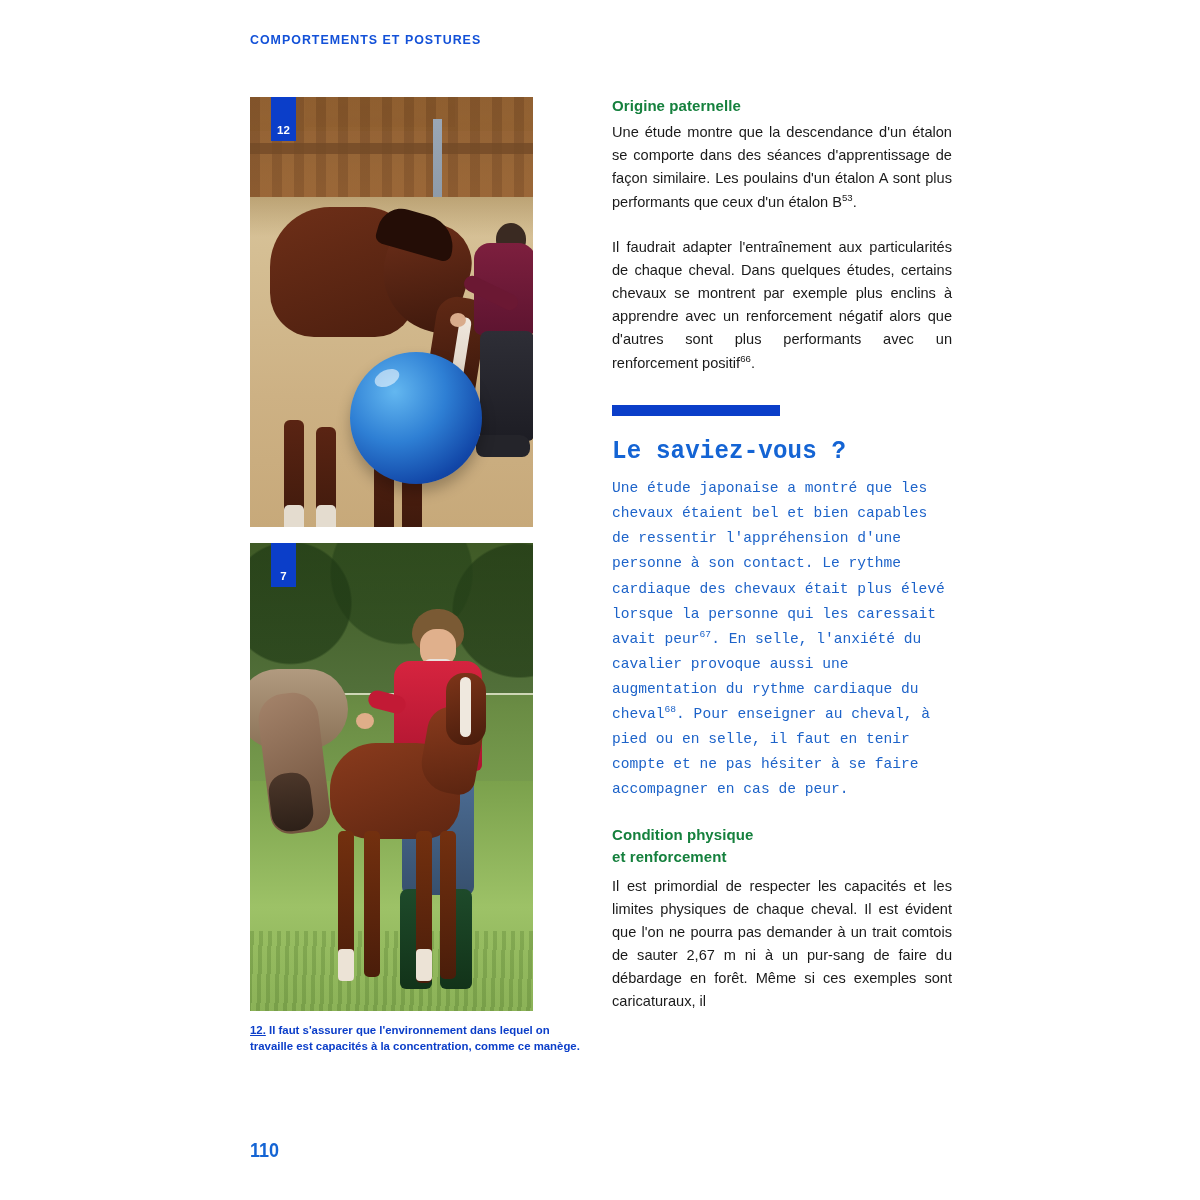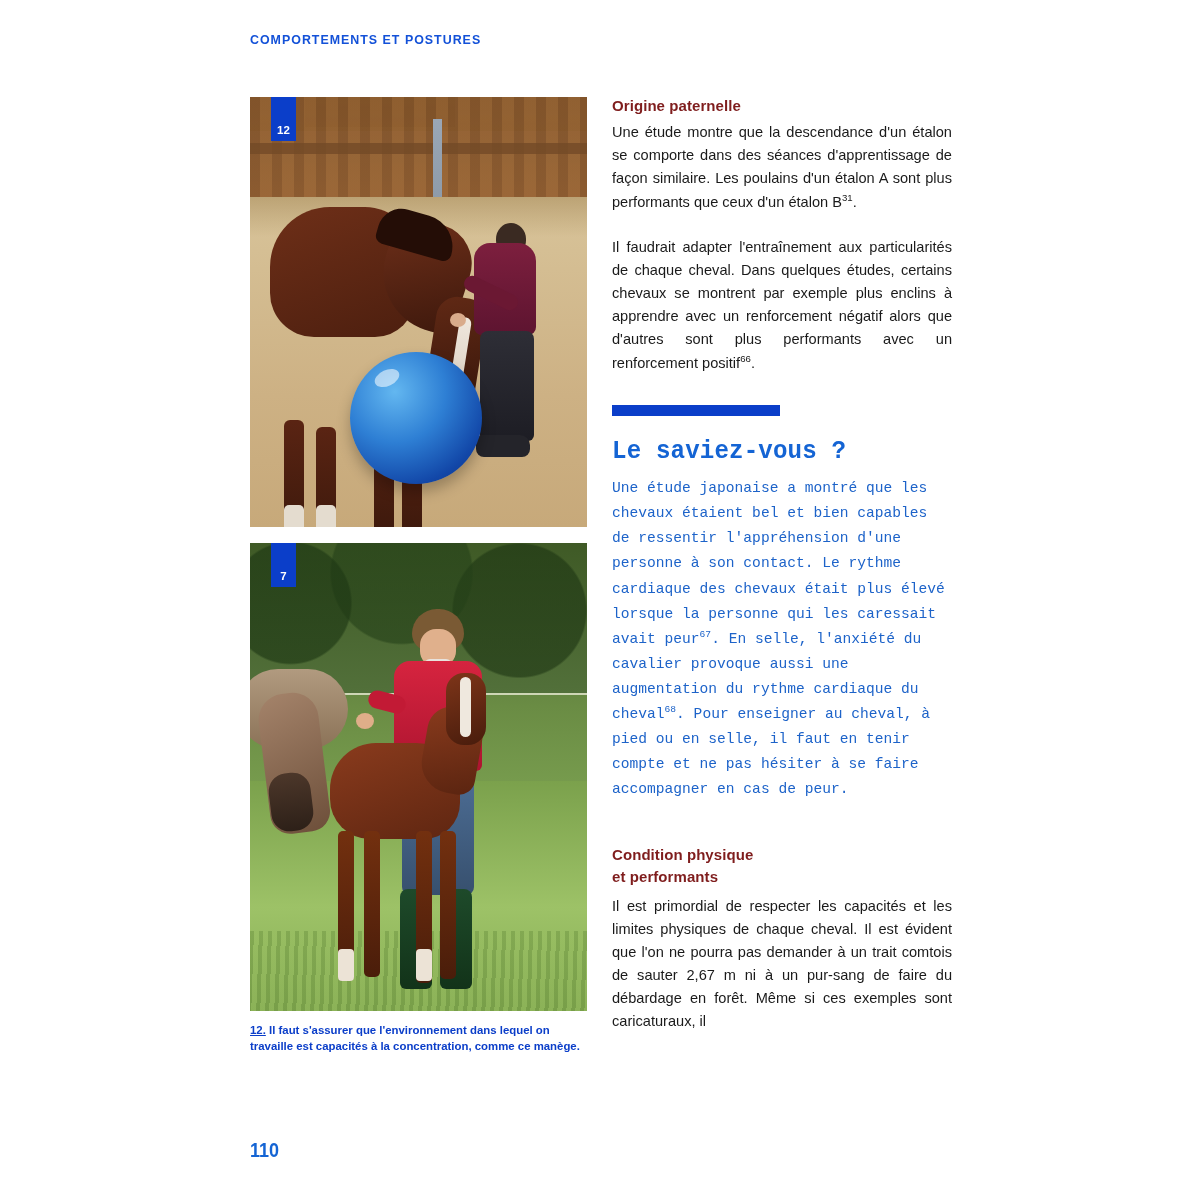--- a/index.html
+++ b/index.html
@@ -45,21 +45,21 @@
   .col-right {
     position: absolute;
     left: 612px;
     top: 97px;
     width: 340px;
   }
 
   
   .figure {
     position: relative;
-    width: 337px;
+    width: 283px;
     overflow: hidden;
   }
   .figure + .figure { margin-top: 16px; }
 
   .fig-num {
     position: absolute;
     left: 21px;
     top: 0;
     width: 25px;
     height: 44px;
@@ -307,21 +307,21 @@
     line-height: 1.42;
     font-weight: 700;
   }
   .caption-block + .caption-block { margin-top: 8px; }
   .caption-num { text-decoration: underline; text-align: center; }
 
   
   .subhead {
     font-size: 15px;
     font-weight: 700;
-    color: #7f1d1d;
+    color: #15803d;
     margin: 0 0 7px 0;
     letter-spacing: .005em;
   }
   .body-par {
     font-size: 14.6px;
     line-height: 1.58;
     text-align: justify;
     margin: 0 0 22px 0;
     color: #1a1a1a;
   }
@@ -343,21 +343,21 @@
     margin: 0 0 10px 0;
     letter-spacing: .005em;
   }
   .dyk-body {
     color: #1d63c9;
     font-size: 14.6px;
     line-height: 1.72;
     margin: 0;
   }
 
-  .after-dyk { margin-top: 42px; }
+  .after-dyk { margin-top: 22px; }
   .subhead.two-line { line-height: 1.45; }
 
   
   .folio {
     position: absolute;
     left: 250px;
     bottom: 38px;
     color: #1464d4;
     font-size: 20px;
     font-weight: 700;
@@ -449,34 +449,34 @@
       <div class="caption-block">
         <span class="caption-num">12.</span><span> Il faut s'assurer que l'environnement dans lequel on travaille est capacités à la concentration, comme ce manège.</span>
       </div>
     </div>
 
   </div>
 
   <div class="col-right">
 
     <h2 class="subhead">Origine paternelle</h2>
-    <p class="body-par"><span>Une étude montre que la descendance d'un étalon se comporte dans des séances d'apprentissage de façon similaire. Les poulains d'un étalon A sont plus performants que ceux d'un étalon B</span><sup>31</sup><span>.</span></p>
+    <p class="body-par"><span>Une étude montre que la descendance d'un étalon se comporte dans des séances d'apprentissage de façon similaire. Les poulains d'un étalon A sont plus performants que ceux d'un étalon B</span><sup>53</sup><span>.</span></p>
 
     <p class="body-par last"><span>Il faudrait adapter l'entraînement aux particularités de chaque cheval. Dans quelques études, certains chevaux se montrent par exemple plus enclins à apprendre avec un renforcement négatif alors que d'autres sont plus performants avec un renforcement positif</span><sup>66</sup><span>.</span></p>
 
     <div class="didyouknow">
       <div class="dyk-rule"></div>
       <h2 class="dyk-title">Le saviez-vous ?</h2>
       <p class="dyk-body"><span>Une étude japonaise a montré que les chevaux étaient bel et bien capables de ressentir l'appréhension d'une personne à son contact. Le rythme cardiaque des chevaux était plus élevé lorsque la personne qui les caressait avait peur</span><sup>67</sup><span>. En selle, l'anxiété du cavalier provoque aussi une augmentation du rythme cardiaque du cheval</span><sup>68</sup><span>. Pour enseigner au cheval, à pied ou en selle, il faut en tenir compte et ne pas hésiter à se faire accompagner en cas de peur.</span></p>
     </div>
 
     <div class="after-dyk">
       <h2 class="subhead two-line">
         <span>Condition physique</span><br>
-        <span>et performants</span>
+        <span>et renforcement</span>
       </h2>
       <p class="body-par last">Il est primordial de respecter les capacités et les limites physiques de chaque cheval. Il est évident que l'on ne pourra pas demander à un trait comtois de sauter 2,67 m ni à un pur-sang de faire du débardage en forêt. Même si ces exemples sont caricaturaux, il</p>
     </div>
 
   </div>
 
   <div class="folio">110</div>
 
 </div>
 

